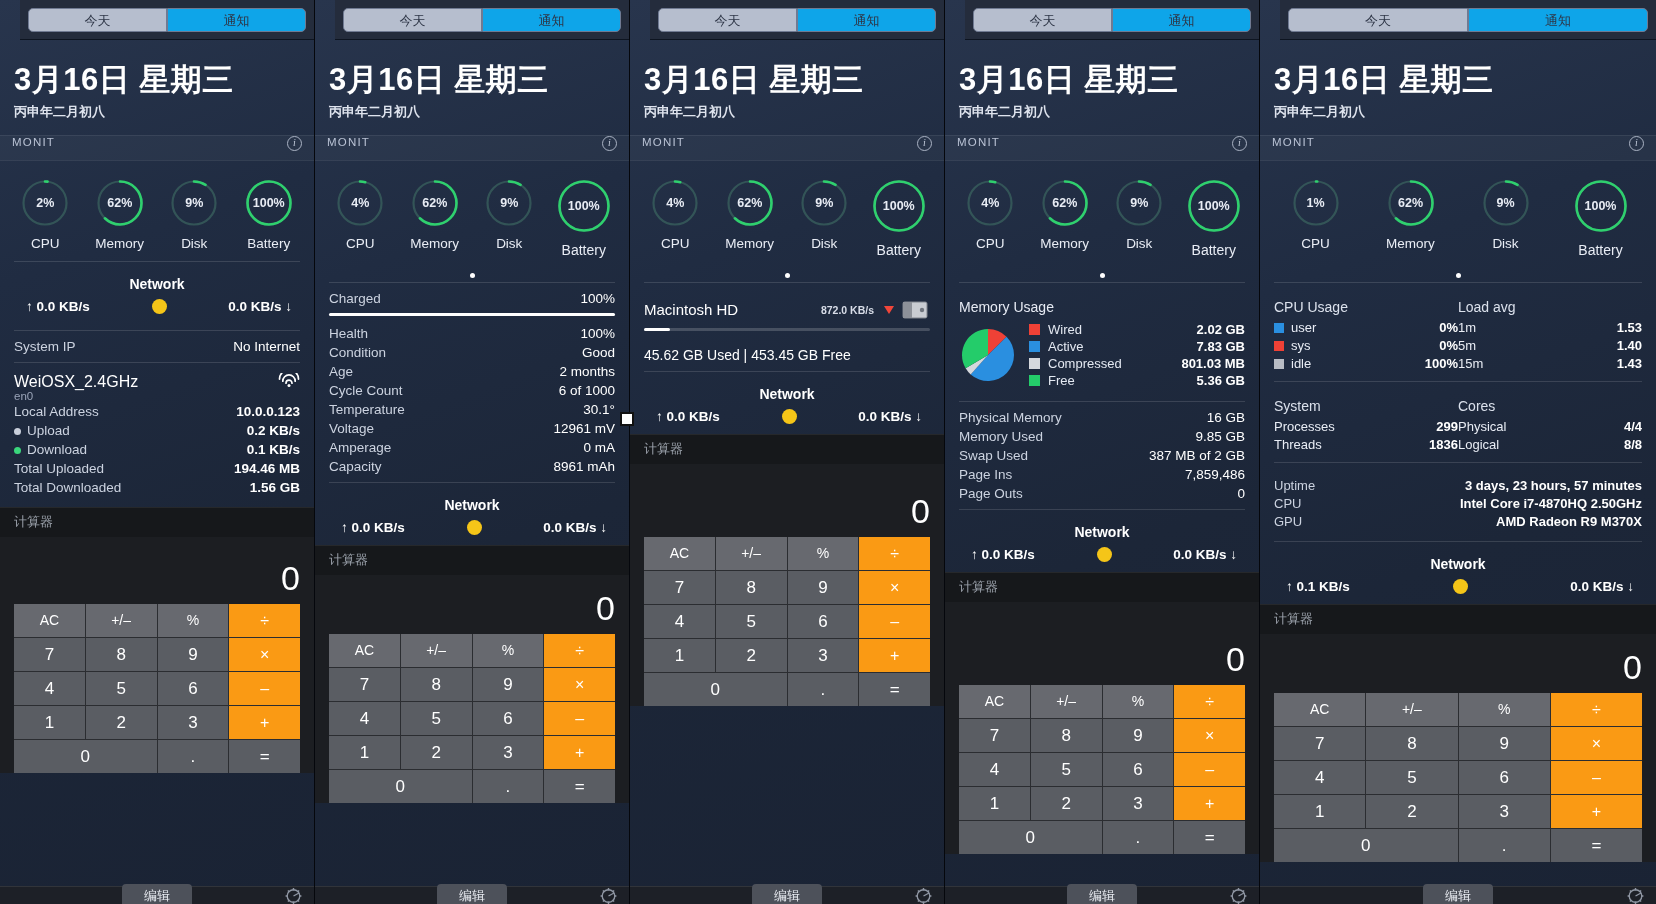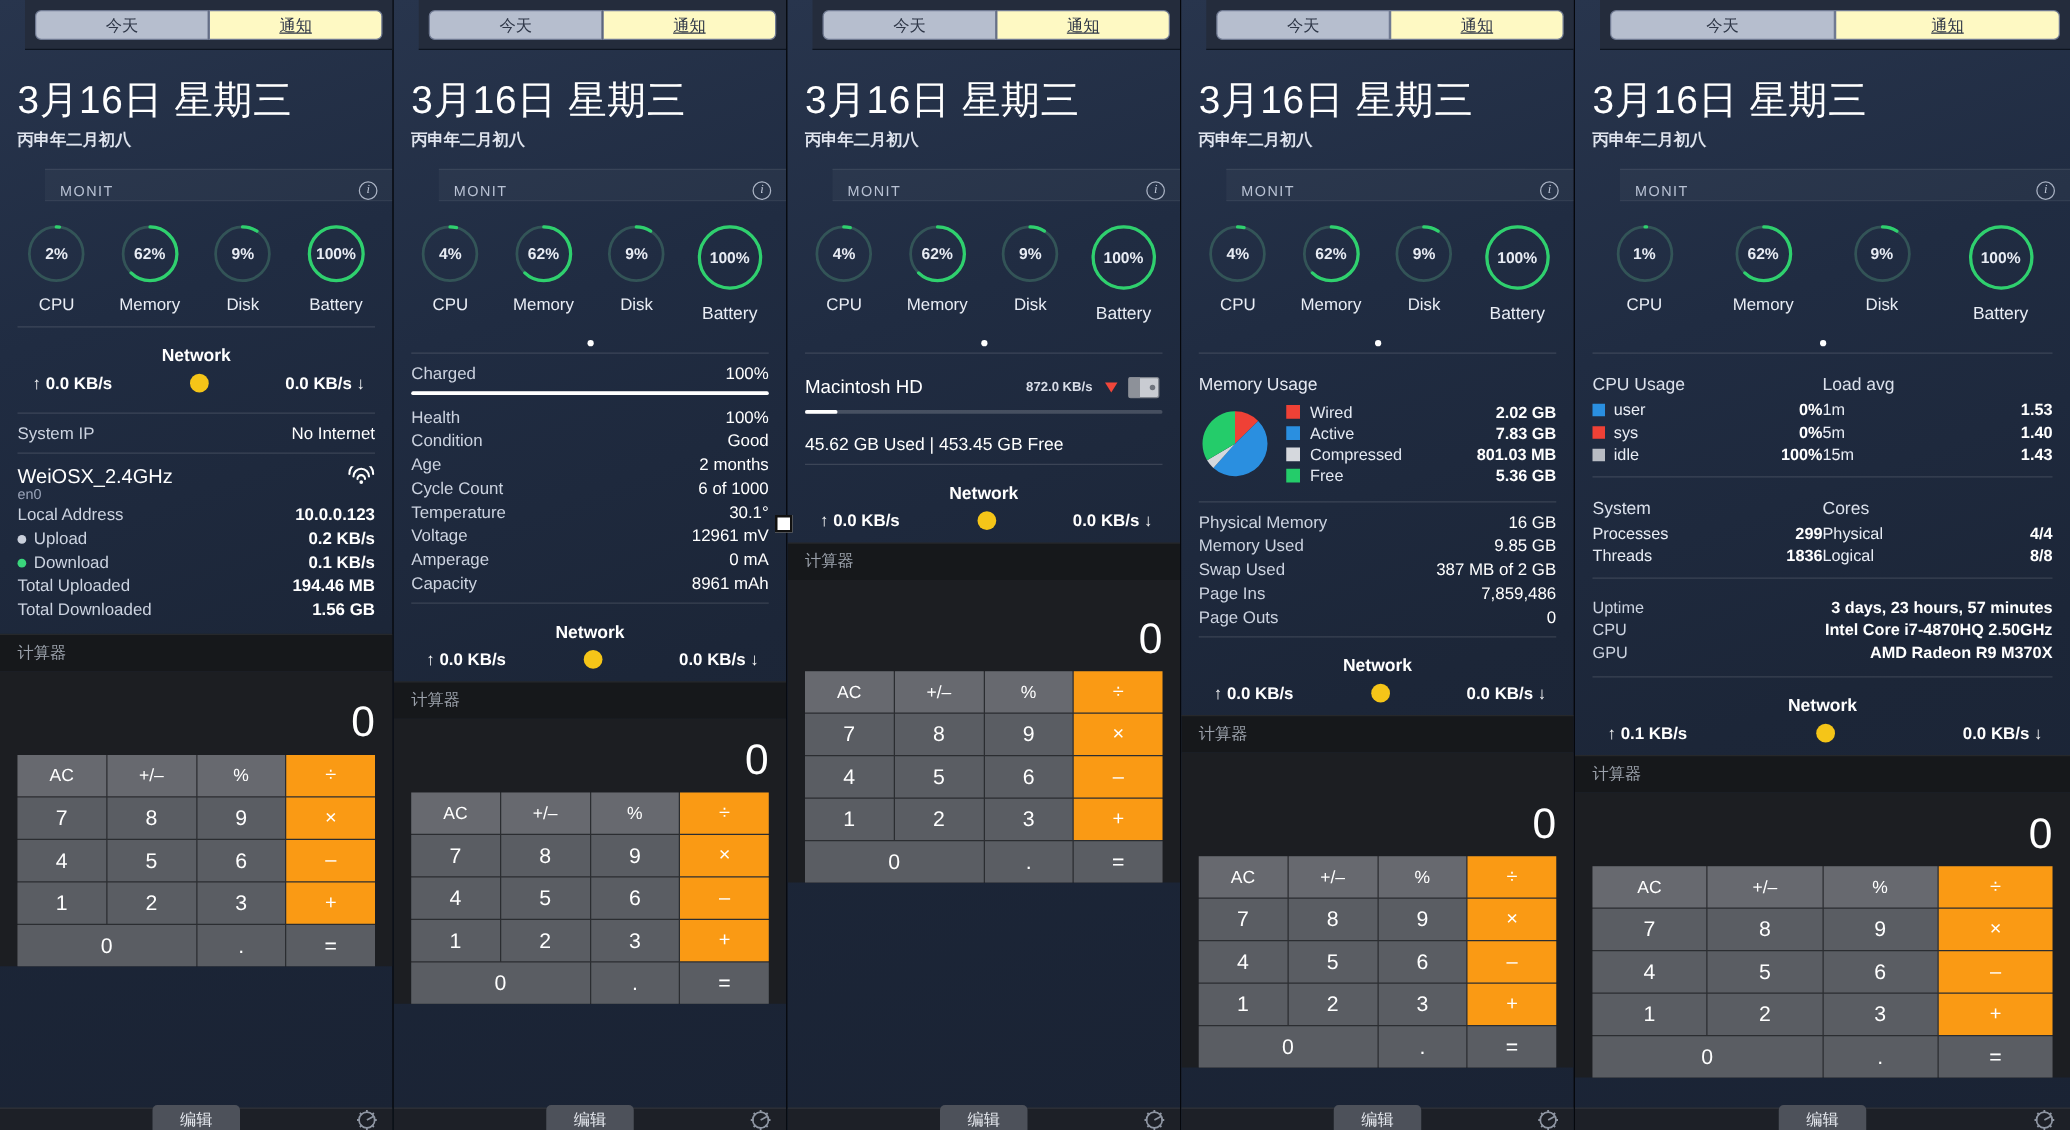--- a/index.html
+++ b/index.html
@@ -36,39 +36,38 @@
     flex: 1 1 0;
     height: 24px;
     line-height: 24px;
     text-align: center;
     font-size: 13px;
     color: #2e3647;
     background: #9aa4bb;
     border: 1px solid #707a92;
   }
   .tabbar .seg.first { border-radius: 5px 0 0 5px; background: #b6bece; }
-  .tabbar .seg.last  { border-radius: 0 5px 5px 0; background: #fef9c3; text-decoration: underline; }
+  .tabbar .seg.last  { border-radius: 0 5px 5px 0; background: #0ea5e9; }
 
   
   .datehead { padding: 22px 14px 14px 14px; }
   .datehead .big {
-    font-size: 31px; font-weight: 400; color: #ffffff;
+    font-size: 31px; font-weight: 700; color: #ffffff;
     letter-spacing: .5px; line-height: 1.15;
   }
   .datehead .lunar { font-size: 13px; color: #dfe4ee; margin-top: 5px; font-weight: 600;}
 
   
   .widget-head {
     height: 26px;
-    display: flex; align-items: flex-end; justify-content: space-between;
+    display: flex; align-items: flex-start; justify-content: space-between;
     padding: 0 12px;
     background: rgba(255,255,255,0.035);
     border-top: 1px solid rgba(255,255,255,0.07);
     border-bottom: 1px solid rgba(255,255,255,0.05);
-    margin-left: 36px;
   }
   .widget-head .name { font-size: 11.5px; color: #b9c2d4; letter-spacing: 1.2px; }
   .info-icon {
     width: 15px; height: 15px; border-radius: 50%;
     border: 1px solid #aab3c4; color: #c2cada;
     font-size: 10px; font-style: italic; font-family: "Liberation Serif", serif;
     display: flex; align-items: center; justify-content: center;
     line-height: 1;
   }
 

